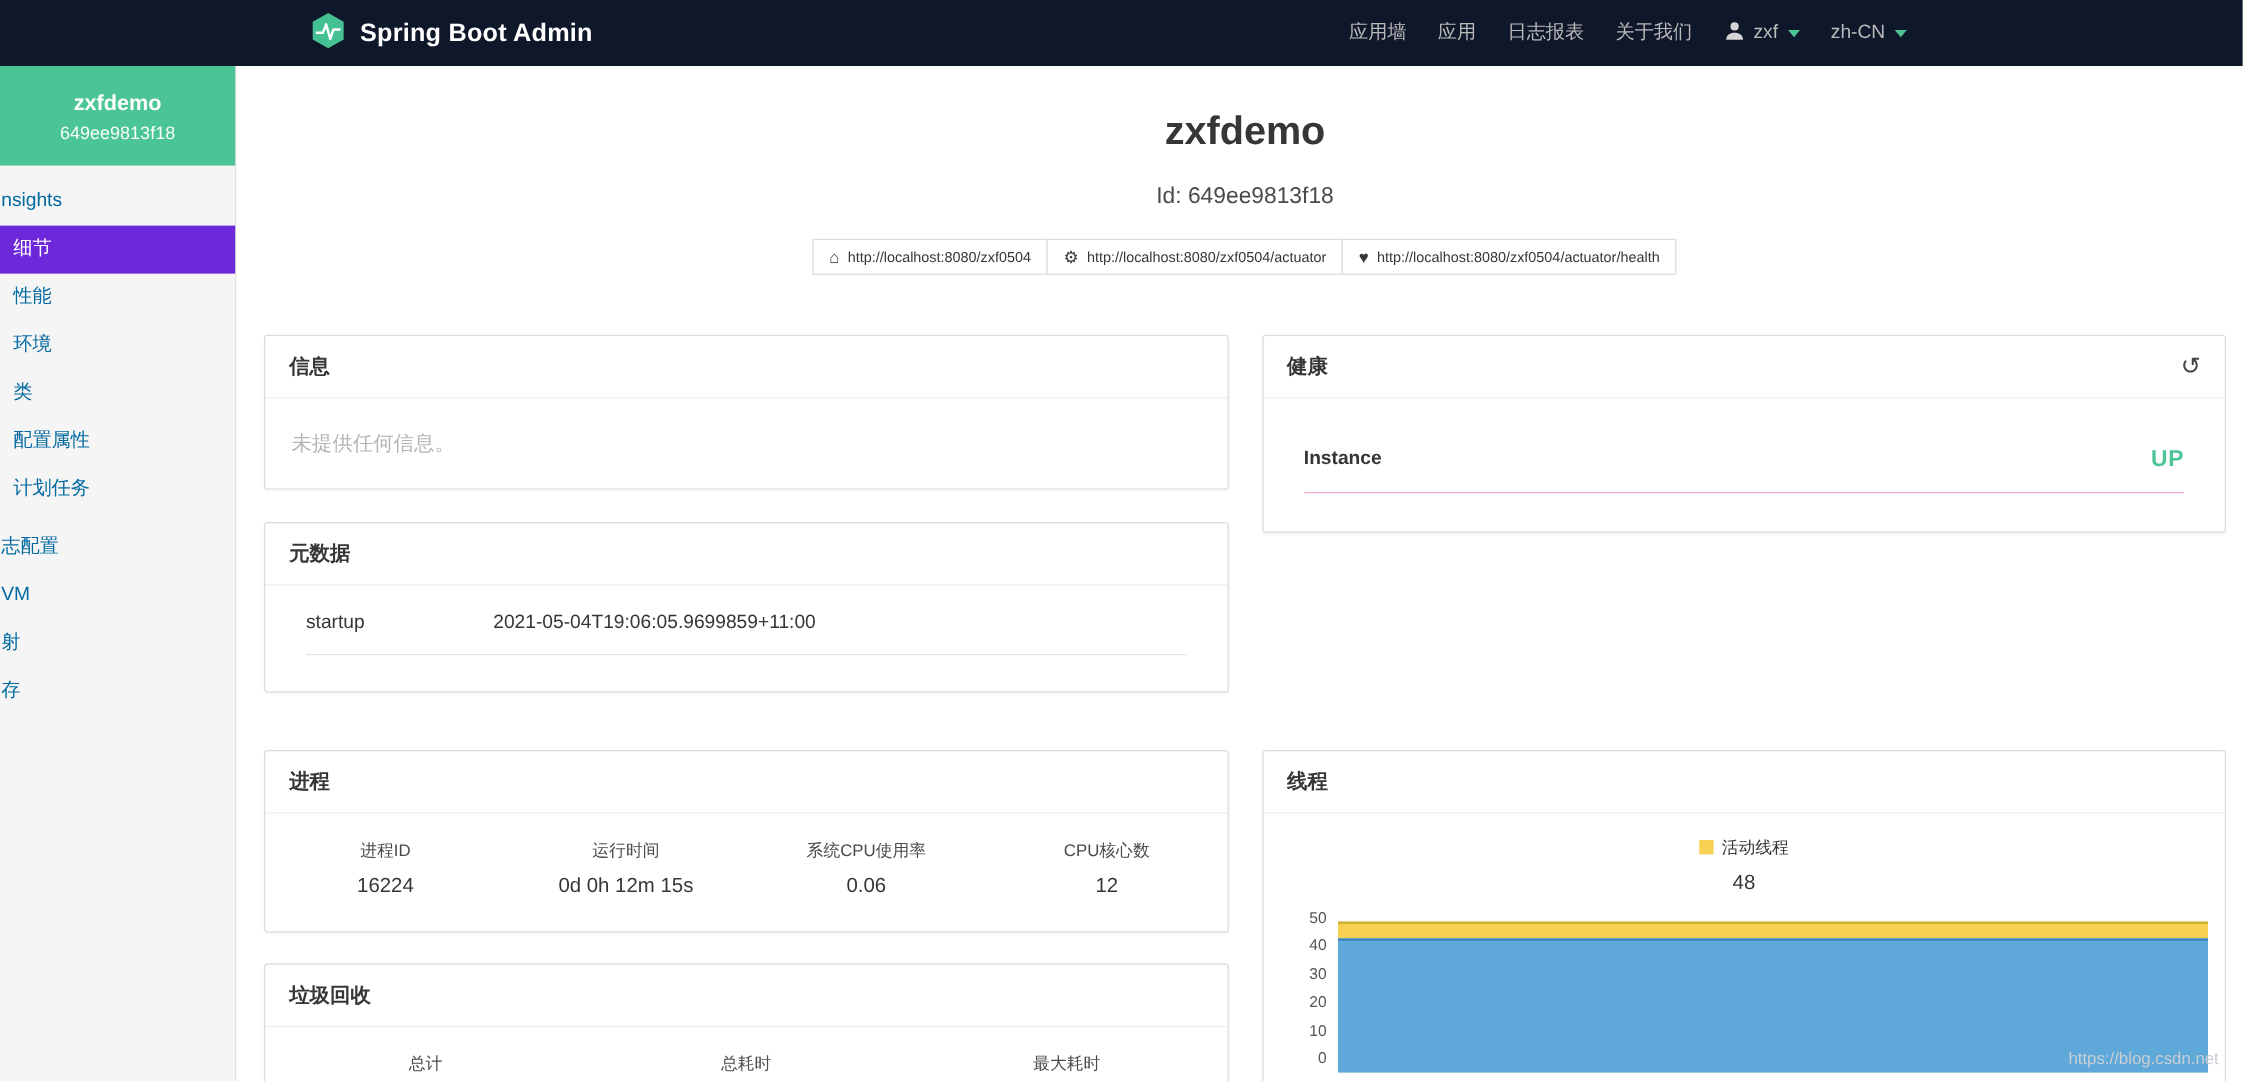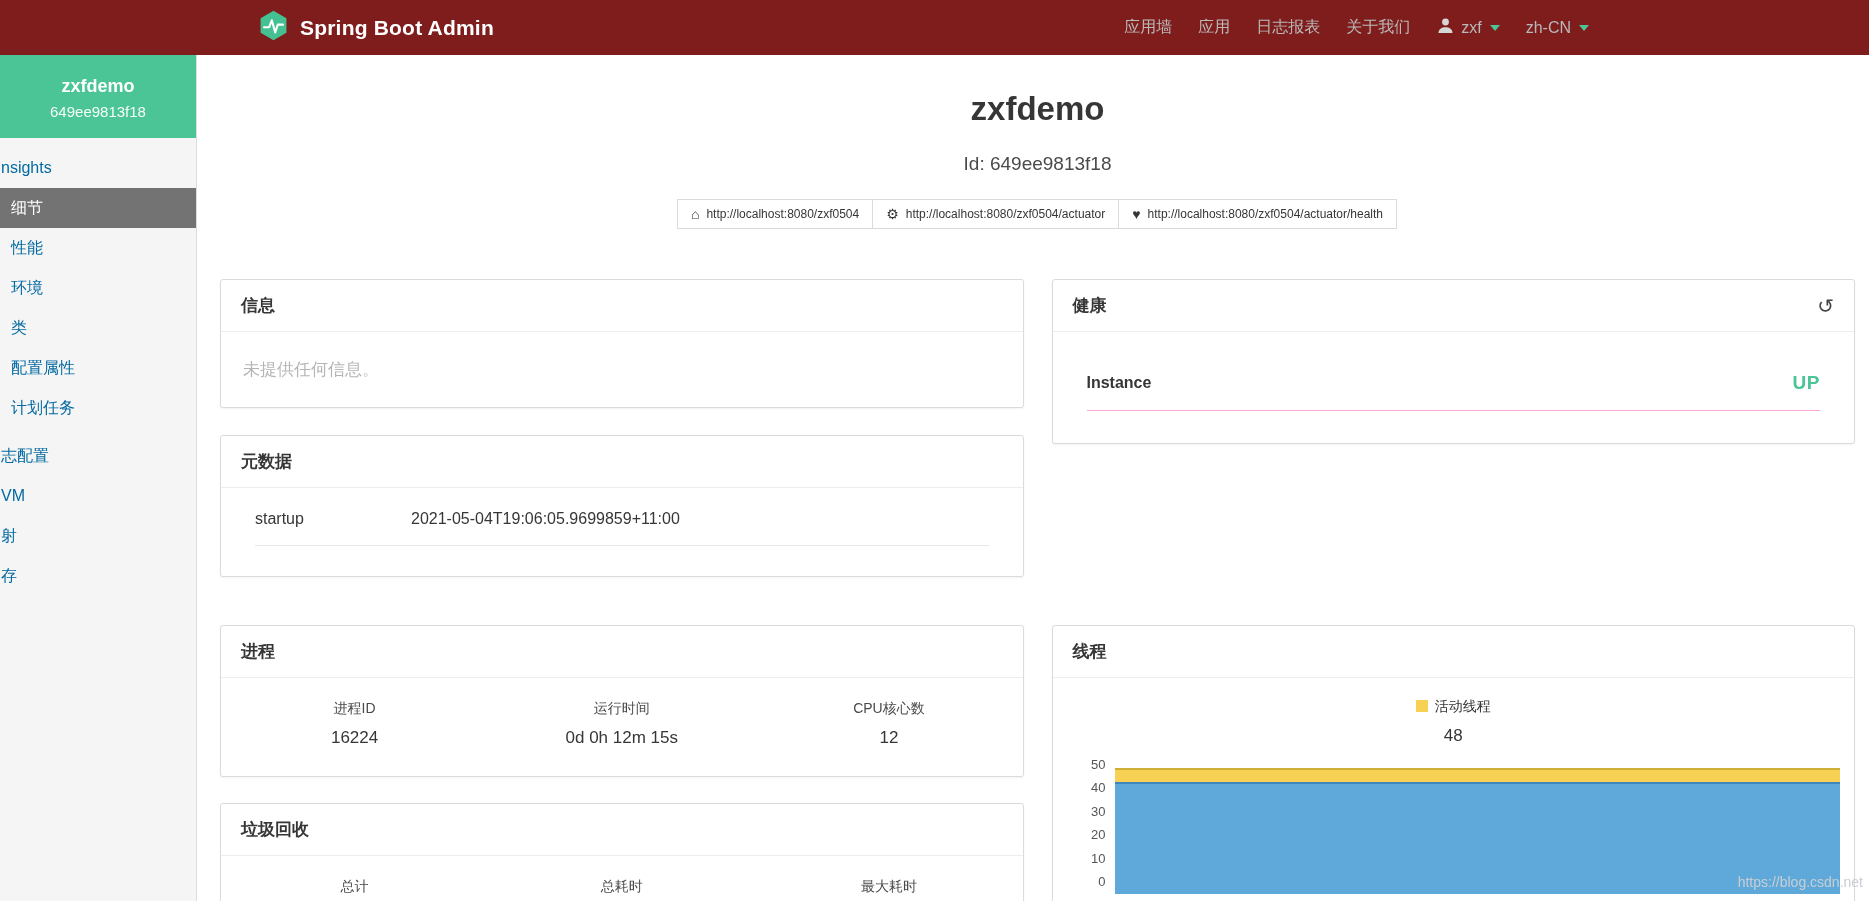--- a/index.html
+++ b/index.html
@@ -1,39 +1,39 @@
 <!DOCTYPE html>
 <html><head>
 <meta charset="utf-8">
 <style>
   * { margin:0; padding:0; box-sizing:border-box; }
   html,body { width:1869px; height:901px; overflow:hidden; background:#fff;
     font-family:"Liberation Sans","DejaVu Sans",sans-serif; color:#363636; }
 
   
-  .navbar { height:55px; background:#7f1d1d; display:flex; align-items:center; }
+  .navbar { height:55px; background:#0f172a; display:flex; align-items:center; }
   .brand { margin-left:258px; display:flex; align-items:center; gap:11px; cursor:pointer; }
   .brand-title { color:#fff; font-size:21px; font-weight:700; letter-spacing:.2px; }
   .nav-right { margin-left:auto; margin-right:280px; display:flex; align-items:center; gap:26px; }
   .nav-link { color:#b9b9b9; font-size:16px; cursor:pointer; white-space:nowrap; }
   .nav-user, .nav-locale { display:flex; align-items:center; gap:6px; color:#b9b9b9; font-size:16px; cursor:pointer; }
   .caret { width:0; height:0; border-left:5px solid transparent; border-right:5px solid transparent;
            border-top:6px solid #4bc596; display:inline-block; margin-left:2px; }
 
   
   .layout { display:flex; height:846px; }
   .sidebar { width:197px; background:#f5f5f5; border-right:1px solid #ddd; flex:0 0 197px; }
   .app-block { background:#4bc596; color:#fff; text-align:center; padding:20px 4px 18px; }
   .app-name { font-size:18px; font-weight:700; line-height:22px; }
   .app-id { font-size:15px; margin-top:6px; opacity:.95; }
   .side-list { margin-top:10px; }
   .side-item { height:40px; line-height:40px; font-size:16px; color:#0369a1; padding-left:11px;
                white-space:nowrap; overflow:hidden; cursor:pointer; }
   .side-item--clip { padding-left:1px; }
-  .side-item--active { background:#737373; color:#fff; }
+  .side-item--active { background:#6d28d9; color:#fff; }
   .side-item--gap { margin-top:8px; }
 
   
   .main { flex:1; padding:0 14px 0 23px; position:relative; background:#fff; }
   .page-head { text-align:center; margin-top:34px; }
   .page-title { font-size:33px; font-weight:700; color:#363636; line-height:40px; }
   .page-id { font-size:19px; color:#4a4a4a; margin-top:24px; }
   .link-row { display:flex; justify-content:center; margin-top:24px; }
   .link-btn { display:flex; align-items:center; gap:7px; border:1px solid #dbdbdb; background:#fff;
               padding:7px 13px; font-size:12px; color:#363636; cursor:pointer; margin-left:-1px; white-space:nowrap; }
@@ -81,21 +81,21 @@
             align-items:flex-end; padding-right:9px; font-size:13px; color:#555; line-height:13px;
             transform:translateY(-6px); }
   .plot-wrap { flex:1; }
   .plot { position:relative; height:130px; overflow:hidden; }
   .area { position:absolute; left:0; right:0; }
   .area--daemon { bottom:0; border-top:2px solid #3d87bd; }
   .area--live { border-top:2px solid #cfae35; }
   .x-labels { display:flex; justify-content:space-between; font-size:13px; color:#555; margin-top:6px;
               white-space:nowrap; overflow:hidden; }
 
-  .watermark { position:absolute; right:6px; top:819px; font-size:14px; color:#c9ced4; pointer-events:none; }
+  .watermark { position:absolute; right:20px; top:819px; font-size:14px; color:#c9ced4; pointer-events:none; }
 </style>
 </head>
 <body>
 
 <header class="navbar">
   <div class="brand">
     <span>
       <svg width="31" height="31" viewBox="0 0 36 36">
         <path d="M18 1 L33 9.5 L33 26.5 L18 35 L3 26.5 L3 9.5 Z" fill="#45c093"></path>
         <polyline points="7,20 13,20 16,12 20,26 23,17 29,17" fill="none" stroke="#fff" stroke-width="2.4" stroke-linecap="round" stroke-linejoin="round"></polyline>
@@ -213,20 +213,24 @@
           <div class="stats-body">
             <div class="stat">
               <div class="stat-label">进程ID</div>
               <div class="stat-value">16224</div>
             </div>
             <div class="stat">
               <div class="stat-label">运行时间</div>
               <div class="stat-value">0d 0h 12m 15s</div>
             </div>
             <div class="stat">
+              <div class="stat-label">系统CPU使用率</div>
+              <div class="stat-value">0.06</div>
+            </div>
+            <div class="stat">
               <div class="stat-label">CPU核心数</div>
               <div class="stat-value">12</div>
             </div>
           </div>
         </section>
 
         <section class="card">
           <div class="card-head">
             <span class="card-title">垃圾回收</span>
           </div>

